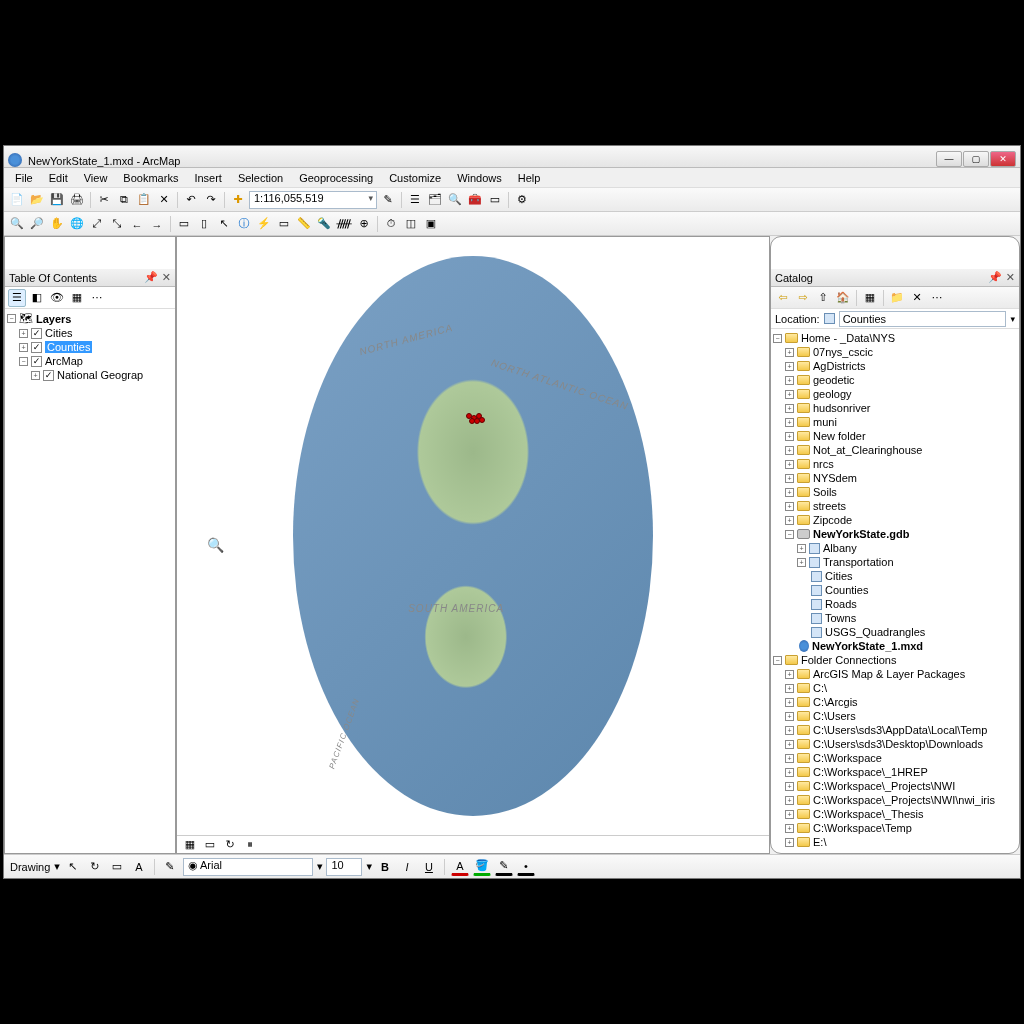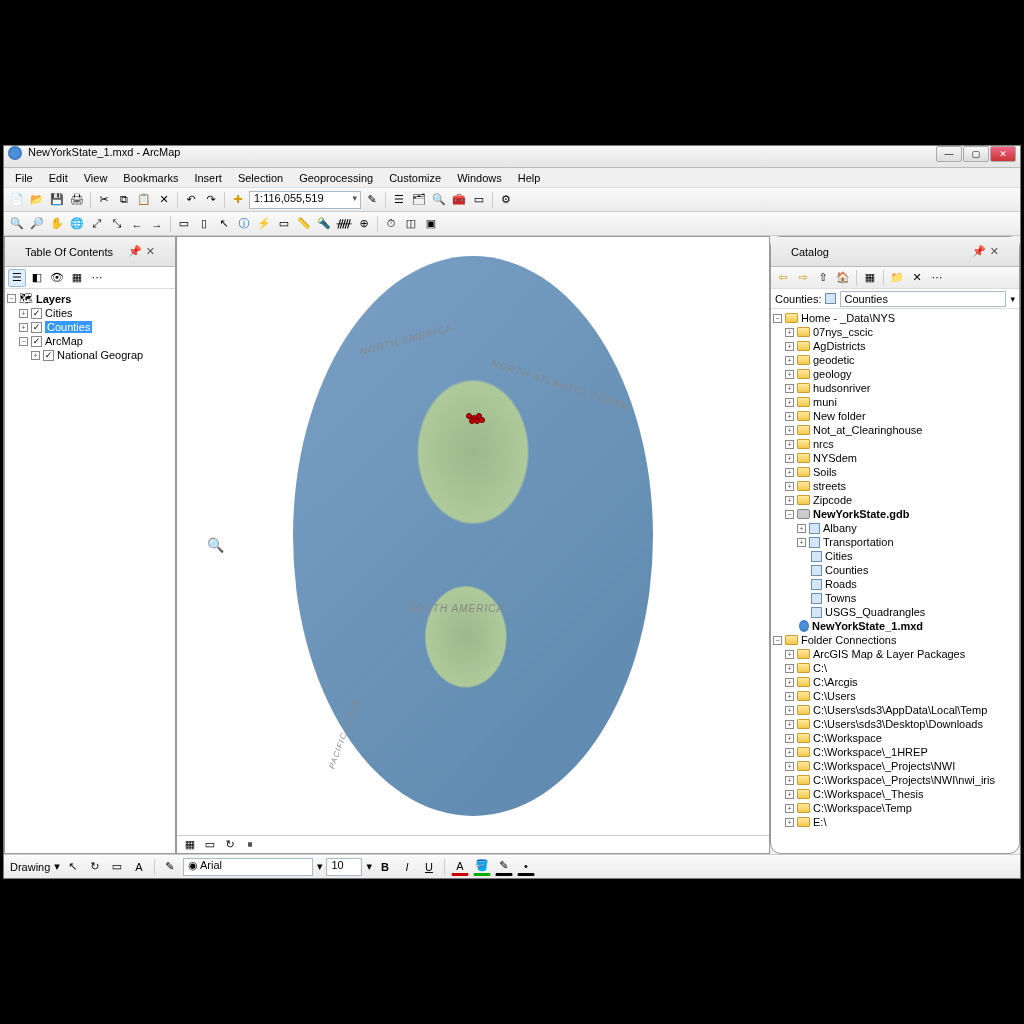--- a/index.html
+++ b/index.html
@@ -1,33 +1,33 @@
 <!DOCTYPE html>
 <html><head>
 <meta charset="utf-8">
 <style>
 * { margin: 0; padding: 0; box-sizing: border-box; font-family: "Segoe UI", Tahoma, sans-serif; font-size: 11px; }
 body { background: #000; width: 1024px; height: 1024px; position: relative; }
 .app-frame { position: absolute; left: 3px; top: 145px; width: 1018px; height: 734px; background: #f0f0f0; border: 1px solid #7a7a7a; display: flex; flex-direction: column; }
-.titlebar { height: 22px; background: linear-gradient(#f7f7f7,#e5e5e5); display: flex; align-items: flex-start; padding: 0 4px; border-bottom: 1px solid #bbb; }
+.titlebar { height: 22px; background: linear-gradient(#f7f7f7,#e5e5e5); display: flex; align-items: flex-end; padding: 0 4px; border-bottom: 1px solid #bbb; }
 .titlebar .app-icon { width: 14px; height: 14px; background: radial-gradient(circle,#4a90d9 40%,#2c5aa0 100%); border-radius: 50%; margin-right: 6px; }
 .titlebar .title { flex: 1; }
 .winbtns { display: flex; gap: 1px; }
 .winbtn { width: 26px; height: 16px; background: linear-gradient(#f7f7f7,#ddd); border: 1px solid #aaa; border-radius: 2px; display: flex; align-items: center; justify-content: center; font-size: 9px; }
 .winbtn.close { background: linear-gradient(#e68,#c33); color: #fff; }
 .menubar { height: 20px; background: #f0f0f0; display: flex; align-items: center; padding: 0 4px; gap: 2px; border-bottom: 1px solid #ddd; }
 .menubar span { padding: 2px 7px; cursor: default; }
 .toolbar { height: 24px; background: linear-gradient(#fafafa,#ebebeb); border-bottom: 1px solid #ccc; display: flex; align-items: center; padding: 0 4px; gap: 2px; }
 .tbtn { width: 18px; height: 18px; border: 1px solid transparent; border-radius: 2px; display: flex; align-items: center; justify-content: center; font-size: 11px; }
 .sep { width: 1px; height: 16px; background: #ccc; margin: 0 2px; }
-.scale-combo { width: 112px; height: 18px; border: 1px solid #abc; background: #fff; padding: 0 14px 0 4px; position: relative; }
+.scale-combo { width: 128px; height: 18px; border: 1px solid #abc; background: #fff; padding: 0 14px 0 4px; position: relative; }
 .scale-combo::after { content: "▾"; position: absolute; right: 3px; top: 1px; font-size: 9px; color: #555; }
 .mainrow { flex: 1; display: flex; min-height: 0; }
 .panel { background: #fff; border: 1px solid #999; display: flex; flex-direction: column; }
-.panel-hdr { height: 30px; background: linear-gradient(#f3f3f3,#e3e3e3); border-bottom: 1px solid #bbb; display: flex; align-items: center; padding: 0 20px; justify-content: space-between; }
+.panel-hdr { height: 18px; background: linear-gradient(#f3f3f3,#e3e3e3); border-bottom: 1px solid #bbb; display: flex; align-items: center; padding: 0 4px; justify-content: space-between; margin-top: 32px; }
 .toc { width: 172px; }
 .toc-toolbar { height: 22px; display: flex; align-items: center; gap: 2px; padding: 0 3px; border-bottom: 1px solid #ddd; }
 .tree { flex: 1; overflow: auto; padding: 2px; }
 .node { display: flex; align-items: center; gap: 3px; padding: 1px 0; white-space: nowrap; }
 .expander { width: 9px; height: 9px; border: 1px solid #888; font-size: 7px; line-height: 7px; text-align: center; color: #555; background: #fff; }
 .chk { width: 11px; height: 11px; border: 1px solid #888; background: #fff; font-size: 9px; line-height: 9px; text-align: center; }
 .sel { background: #3399ff; color: #fff; padding: 0 2px; }
 .ind1 { padding-left: 12px; } .ind2 { padding-left: 24px; }
 .mapview { flex: 1; background: #fff; border: 1px solid #999; display: flex; flex-direction: column; position: relative; }
 .mapview .inner { flex: 1; position: relative; overflow: hidden; }
@@ -218,21 +218,21 @@
         <div class="tbtn">⇧</div>
         <div class="tbtn">🏠</div>
         <div class="sep"></div>
         <div class="tbtn">▦</div>
         <div class="sep"></div>
         <div class="tbtn">📁</div>
         <div class="tbtn">✕</div>
         <div class="tbtn">⋯</div>
       </div>
       <div class="loc-row">
-        <span>Counties:</span>
+        <span>Location:</span>
         <span class="fc-icon"></span>
         <input value="Counties" style="">
         <span style="font-size:9px">▾</span>
       </div>
       <div class="tree" id="cat-tree">
           <div class="node ind0">
             <span class="expander">−</span>
             <span class="folder-icon"></span>
             <span>Home - _Data\NYS</span>
           </div>

